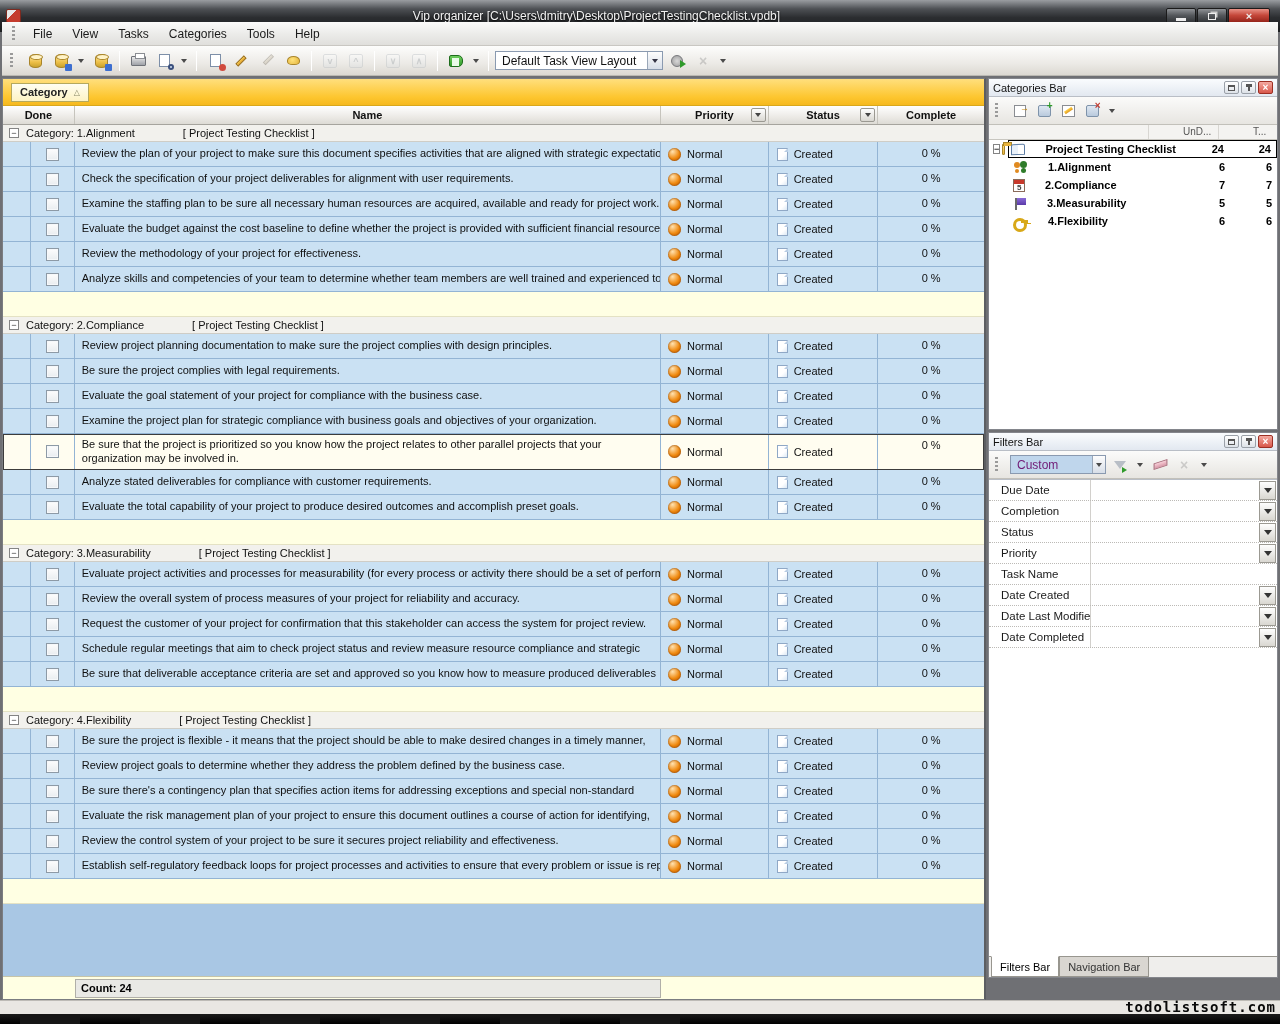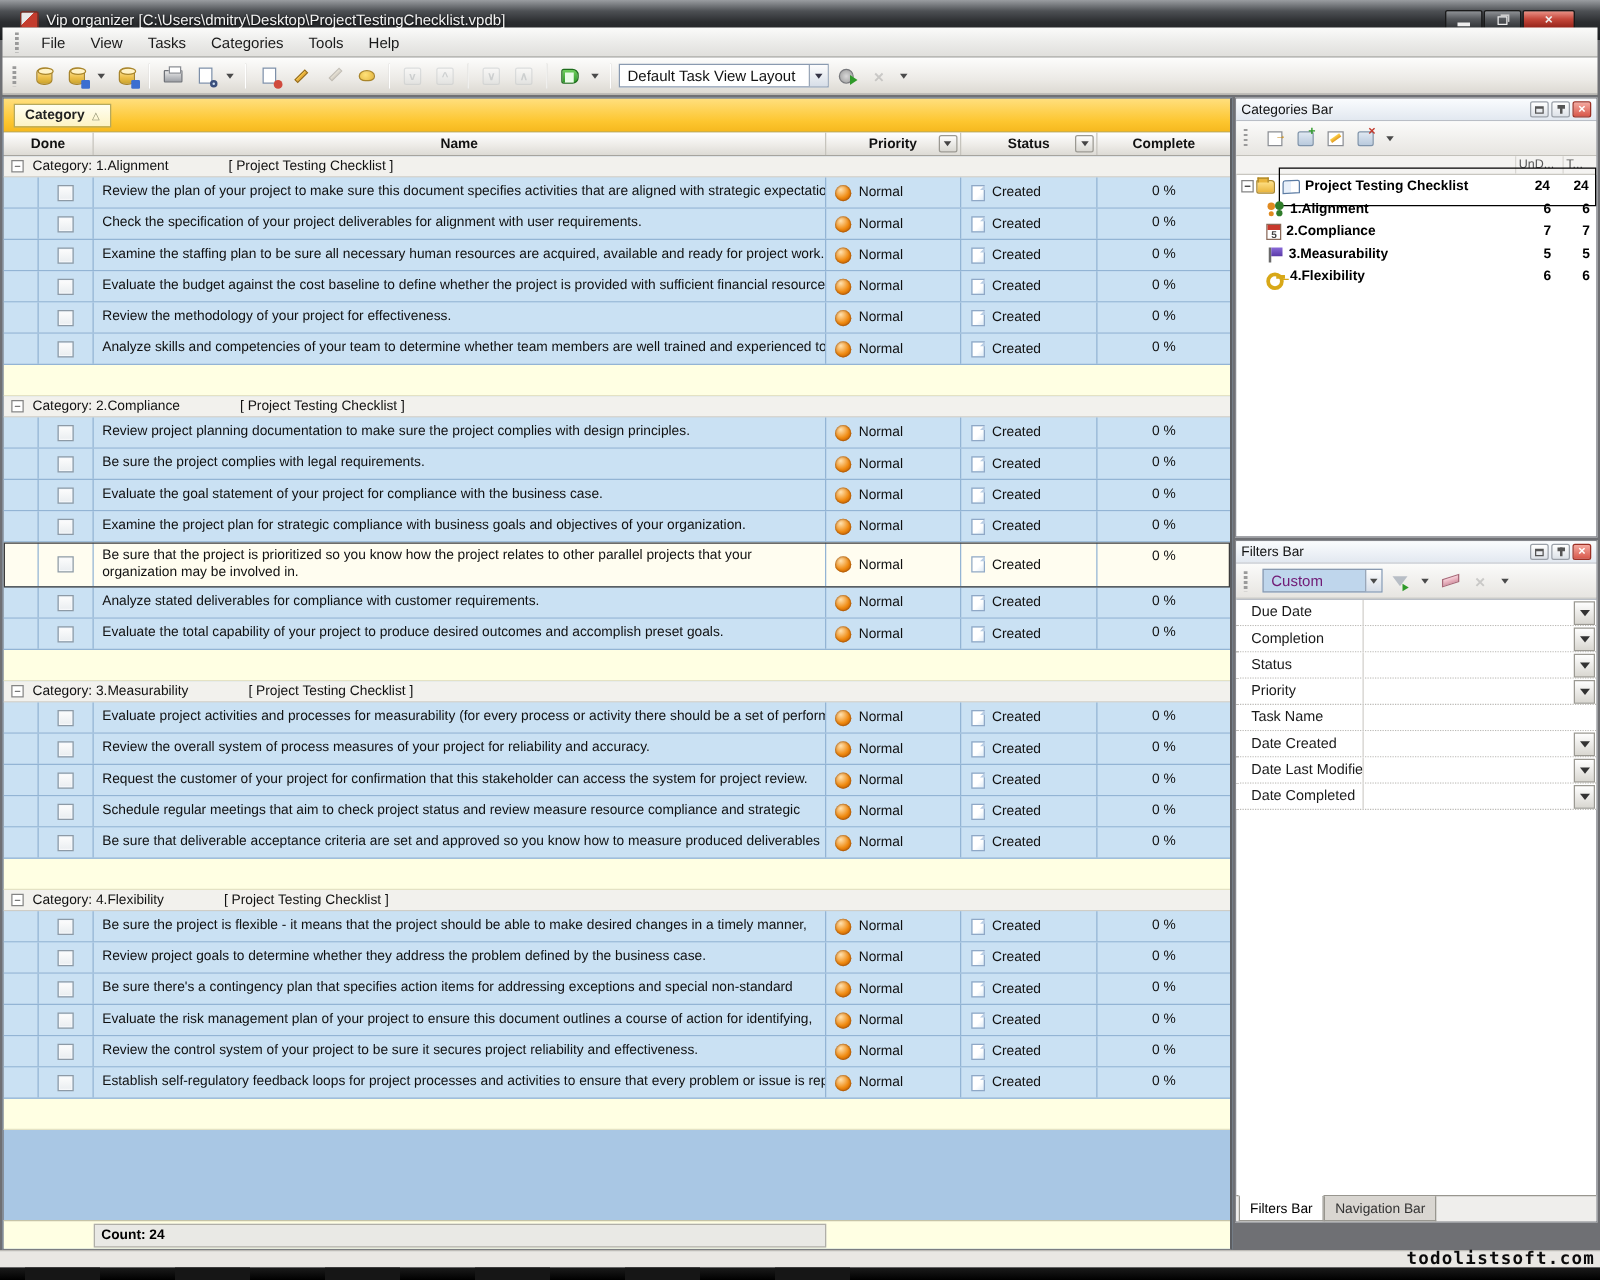--- a/index.html
+++ b/index.html
@@ -3,21 +3,21 @@
 <meta charset="utf-8">
 <style>
   * { margin:0; padding:0; box-sizing:border-box; }
   html,body { width:1280px; height:1024px; overflow:hidden; }
   body { font-family:"Liberation Sans", sans-serif; background:#6f7074; position:relative; }
   .screen { position:absolute; inset:0; }
 
   
   .titlebar { position:absolute; left:0; top:0; width:1280px; height:32px;
     background:linear-gradient(#9a9da1 0%, #4d5054 28%, #2b2d30 55%, #1c1e20 100%);
-    display:flex; align-items:center; padding:0 16px; }
+    display:flex; align-items:center; padding:0 6px;text-align:center; }
   .appicon { width:15px; height:14px; margin-right:6px; position:relative;
     background:linear-gradient(135deg,#e8e8e8 40%,#c43c2e 40%); border:1px solid #7c2a20; border-radius:2px; }
   .title { color:#f2f2f2; font-size:12px; text-shadow:0 1px 2px #000; flex:1; white-space:nowrap; overflow:hidden; }
   .winbtns { display:flex; gap:1px; margin-right:4px; }
   .wb { width:30px; height:16px; border:1px solid #1a1a1a; border-radius:2px;
     background:linear-gradient(#8f9296,#55585c 45%,#2e3134); display:flex; align-items:center; justify-content:center; color:#eee; }
   .wb.close { width:42px; background:linear-gradient(#e99287,#c5473a 45%,#8f1f16); font-size:11px; font-weight:bold; }
   .wb .minglyph { width:10px; height:3px; background:#eee; margin-top:6px; }
   .wb .restglyph { width:8px; height:7px; border:1px solid #eee; box-shadow:2px -2px 0 -0.5px #ccc; }
 
@@ -106,26 +106,26 @@
   .ptools { height:28px; background:linear-gradient(#fbfbfa,#e7e5e1); border-bottom:1px solid #c2c0ba; display:flex; align-items:center; padding-left:6px; gap:4px; }
   .mini { width:20px; height:20px; display:flex; align-items:center; justify-content:center; position:relative; }
   .treeplus { width:13px; height:12px; background:linear-gradient(#dfe8f2,#b9cadd); border:1px solid #7e93aa; border-radius:2px; position:relative; }
   .treeplus::after { content:"+"; position:absolute; right:-3px; top:-6px; color:#2f9a2a; font-weight:bold; font-size:10px; }
   .treeplus.del::after { content:"\00d7"; color:#c23a2e; }
   .padnote { width:13px; height:12px; background:#fff; border:1px solid #8a8d92; position:relative; }
   .padnote::after { content:""; position:absolute; left:1px; top:3px; width:9px; height:3px; background:linear-gradient(#ffd24a,#e09a20); transform:rotate(-35deg); }
   .newlist { width:12px; height:12px; background:#fff; border:1px solid #8a8d92; position:relative; }
   .newlist::after { content:"\2192"; position:absolute; right:-4px; top:-3px; color:#c98a10; font-size:9px; font-weight:bold; }
 
-  .treehdr { height:15px; background:#f4f3f1; border-bottom:1px solid #c8c6c0; display:flex; font-size:10px; color:#555; }
+  .treehdr { height:15px; background:#f4f3f1; border-bottom:1px solid #c8c6c0; display:flex; font-size:10px; color:#555;gap:32px; }
   .treehdr .sp { flex:1; border-right:1px solid #d8d6d2; }
   .treehdr .cU { width:38px; border-right:1px solid #d8d6d2; padding:1px 3px 0 2px; overflow:hidden; white-space:nowrap; }
   .treehdr .cT { width:26px; padding:1px 3px 0 2px; overflow:hidden; white-space:nowrap; }
   .crow { height:18px; display:flex; align-items:center; font-size:11px; font-weight:bold; color:#000; padding-left:4px; }
-  .rowline { flex:1; display:flex; align-items:center; height:31px; gap:4px; padding-left:2px; }
+  .rowline { flex:1; display:flex; align-items:center; height:18px; gap:20px; padding-left:2px; }
   .rowline.sel { border:1px solid #000; }
   .clabel { flex:1; white-space:nowrap; overflow:hidden; }
   .cnum { width:34px; text-align:right; padding-right:6px; }
   .cnum.t { width:26px; padding-right:5px; }
   .child { padding-left:22px; }
   .folder { width:15px; height:11px; background:linear-gradient(#ffe28a,#eab53c); border:1px solid #a9852a; border-radius:1px 3px 2px 2px; position:relative; }
   .folder::before { content:""; position:absolute; left:0; top:-3px; width:7px; height:3px; background:#eab53c; border:1px solid #a9852a; border-bottom:none; }
   .openbook { width:14px; height:11px; background:linear-gradient(90deg,#e8f0fa 49%,#9db8d8 49% 51%, #ffffff 51%); border:1px solid #5c7ca4; border-radius:2px 2px 0 0; transform:skewY(-3deg); }
   .people { width:15px; height:12px; position:relative; }
   .people::before { content:""; position:absolute; left:1px; top:1px; width:6px; height:6px; border-radius:50%; background:#e08a20; box-shadow:0 6px 0 -1px #e08a20; }

